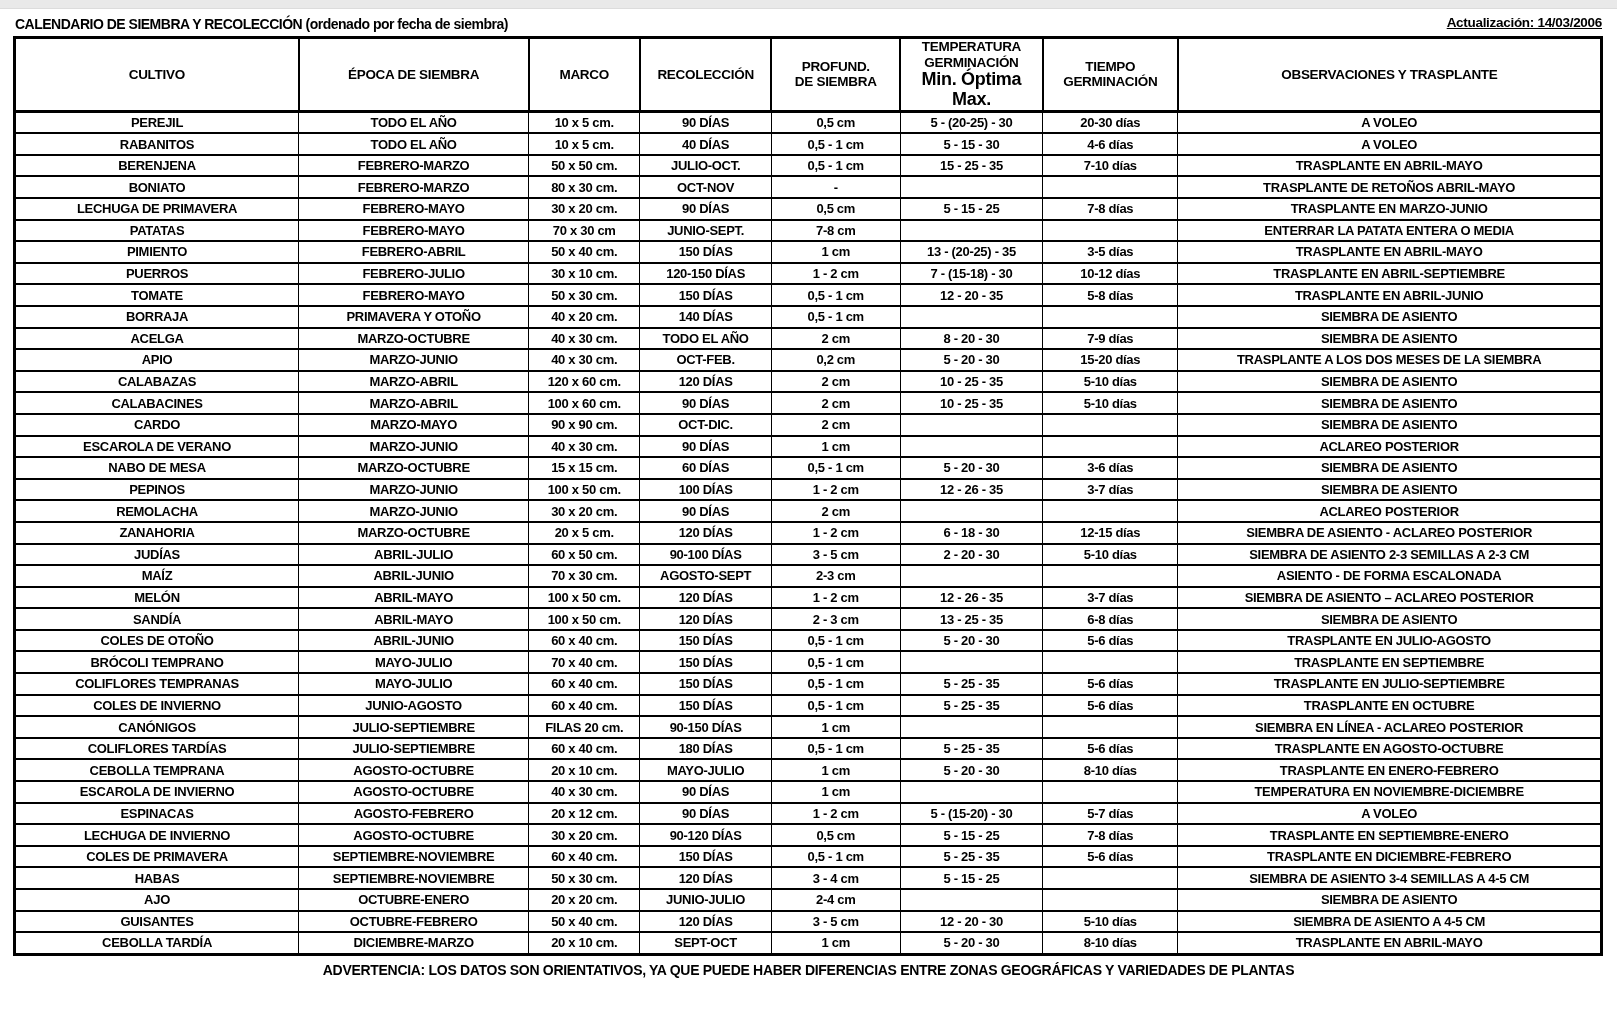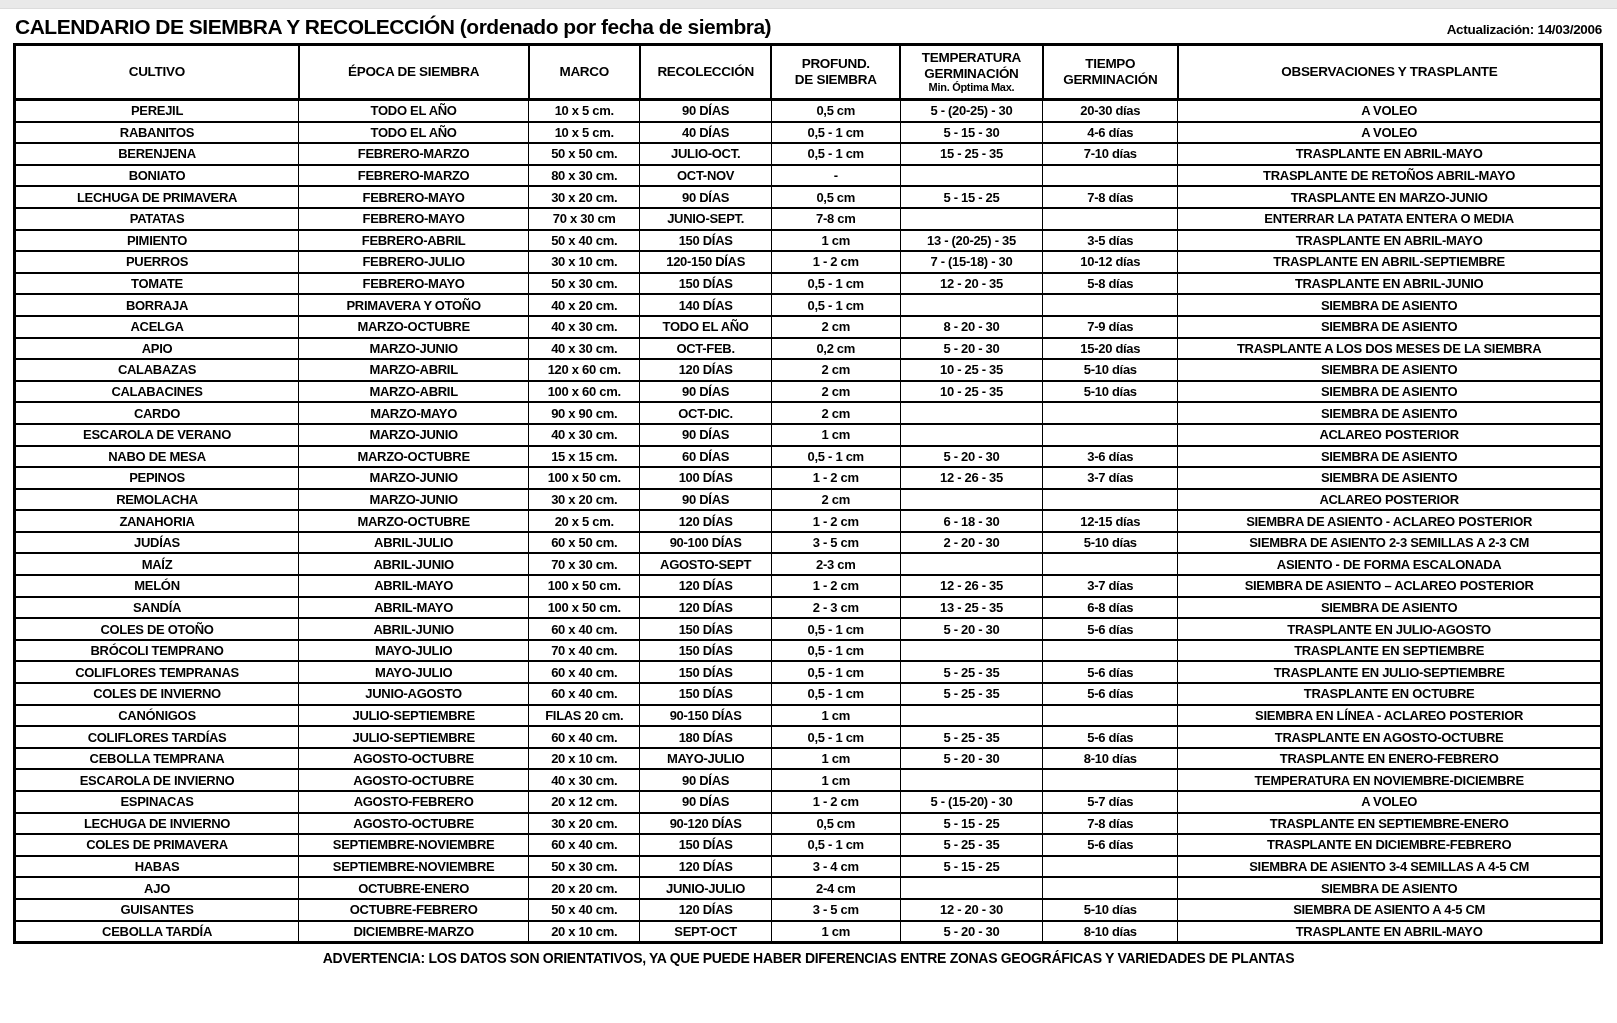--- a/index.html
+++ b/index.html
@@ -20,31 +20,32 @@
   .doc {
     padding: 4px 13px 0 13px;
   }
   .title-bar {
     display: flex;
     justify-content: space-between;
     align-items: flex-end;
     padding: 2px 2px 4px 2px;
   }
   .doc-title {
-    font-size: 21px;
+    font-size: 14px;
     font-weight: bold;
     letter-spacing: -0.5px;
     white-space: nowrap;
   }
   .doc-updated {
     font-size: 13.5px;
     font-weight: bold;
     letter-spacing: -0.3px;
     white-space: nowrap;
     padding-bottom: 2px;
+    text-decoration: underline;
   }
   table.cal {
     width: 1590px;
     border-collapse: collapse;
     table-layout: fixed;
     border: 3px solid #000;
   }
   table.cal th, table.cal td {
     border: 1px solid #000;
     text-align: center;
@@ -58,21 +59,21 @@
     border-bottom-width: 3px;
     height: 52px;
     font-size: 13.5px;
     font-weight: bold;
     letter-spacing: -0.3px;
     white-space: pre-line;
     line-height: 1.15;
   }
   table.cal thead th .sub {
     display: block;
-    font-size: 11px;
+    font-size: 18px;
     line-height: 1.1;
   }
   table.cal tbody td {
     height: 19.6px;
     font-size: 13px;
     font-weight: bold;
     letter-spacing: -0.3px;
     border-top-width: 2px;
     border-bottom-width: 2px;
     line-height: 1;

